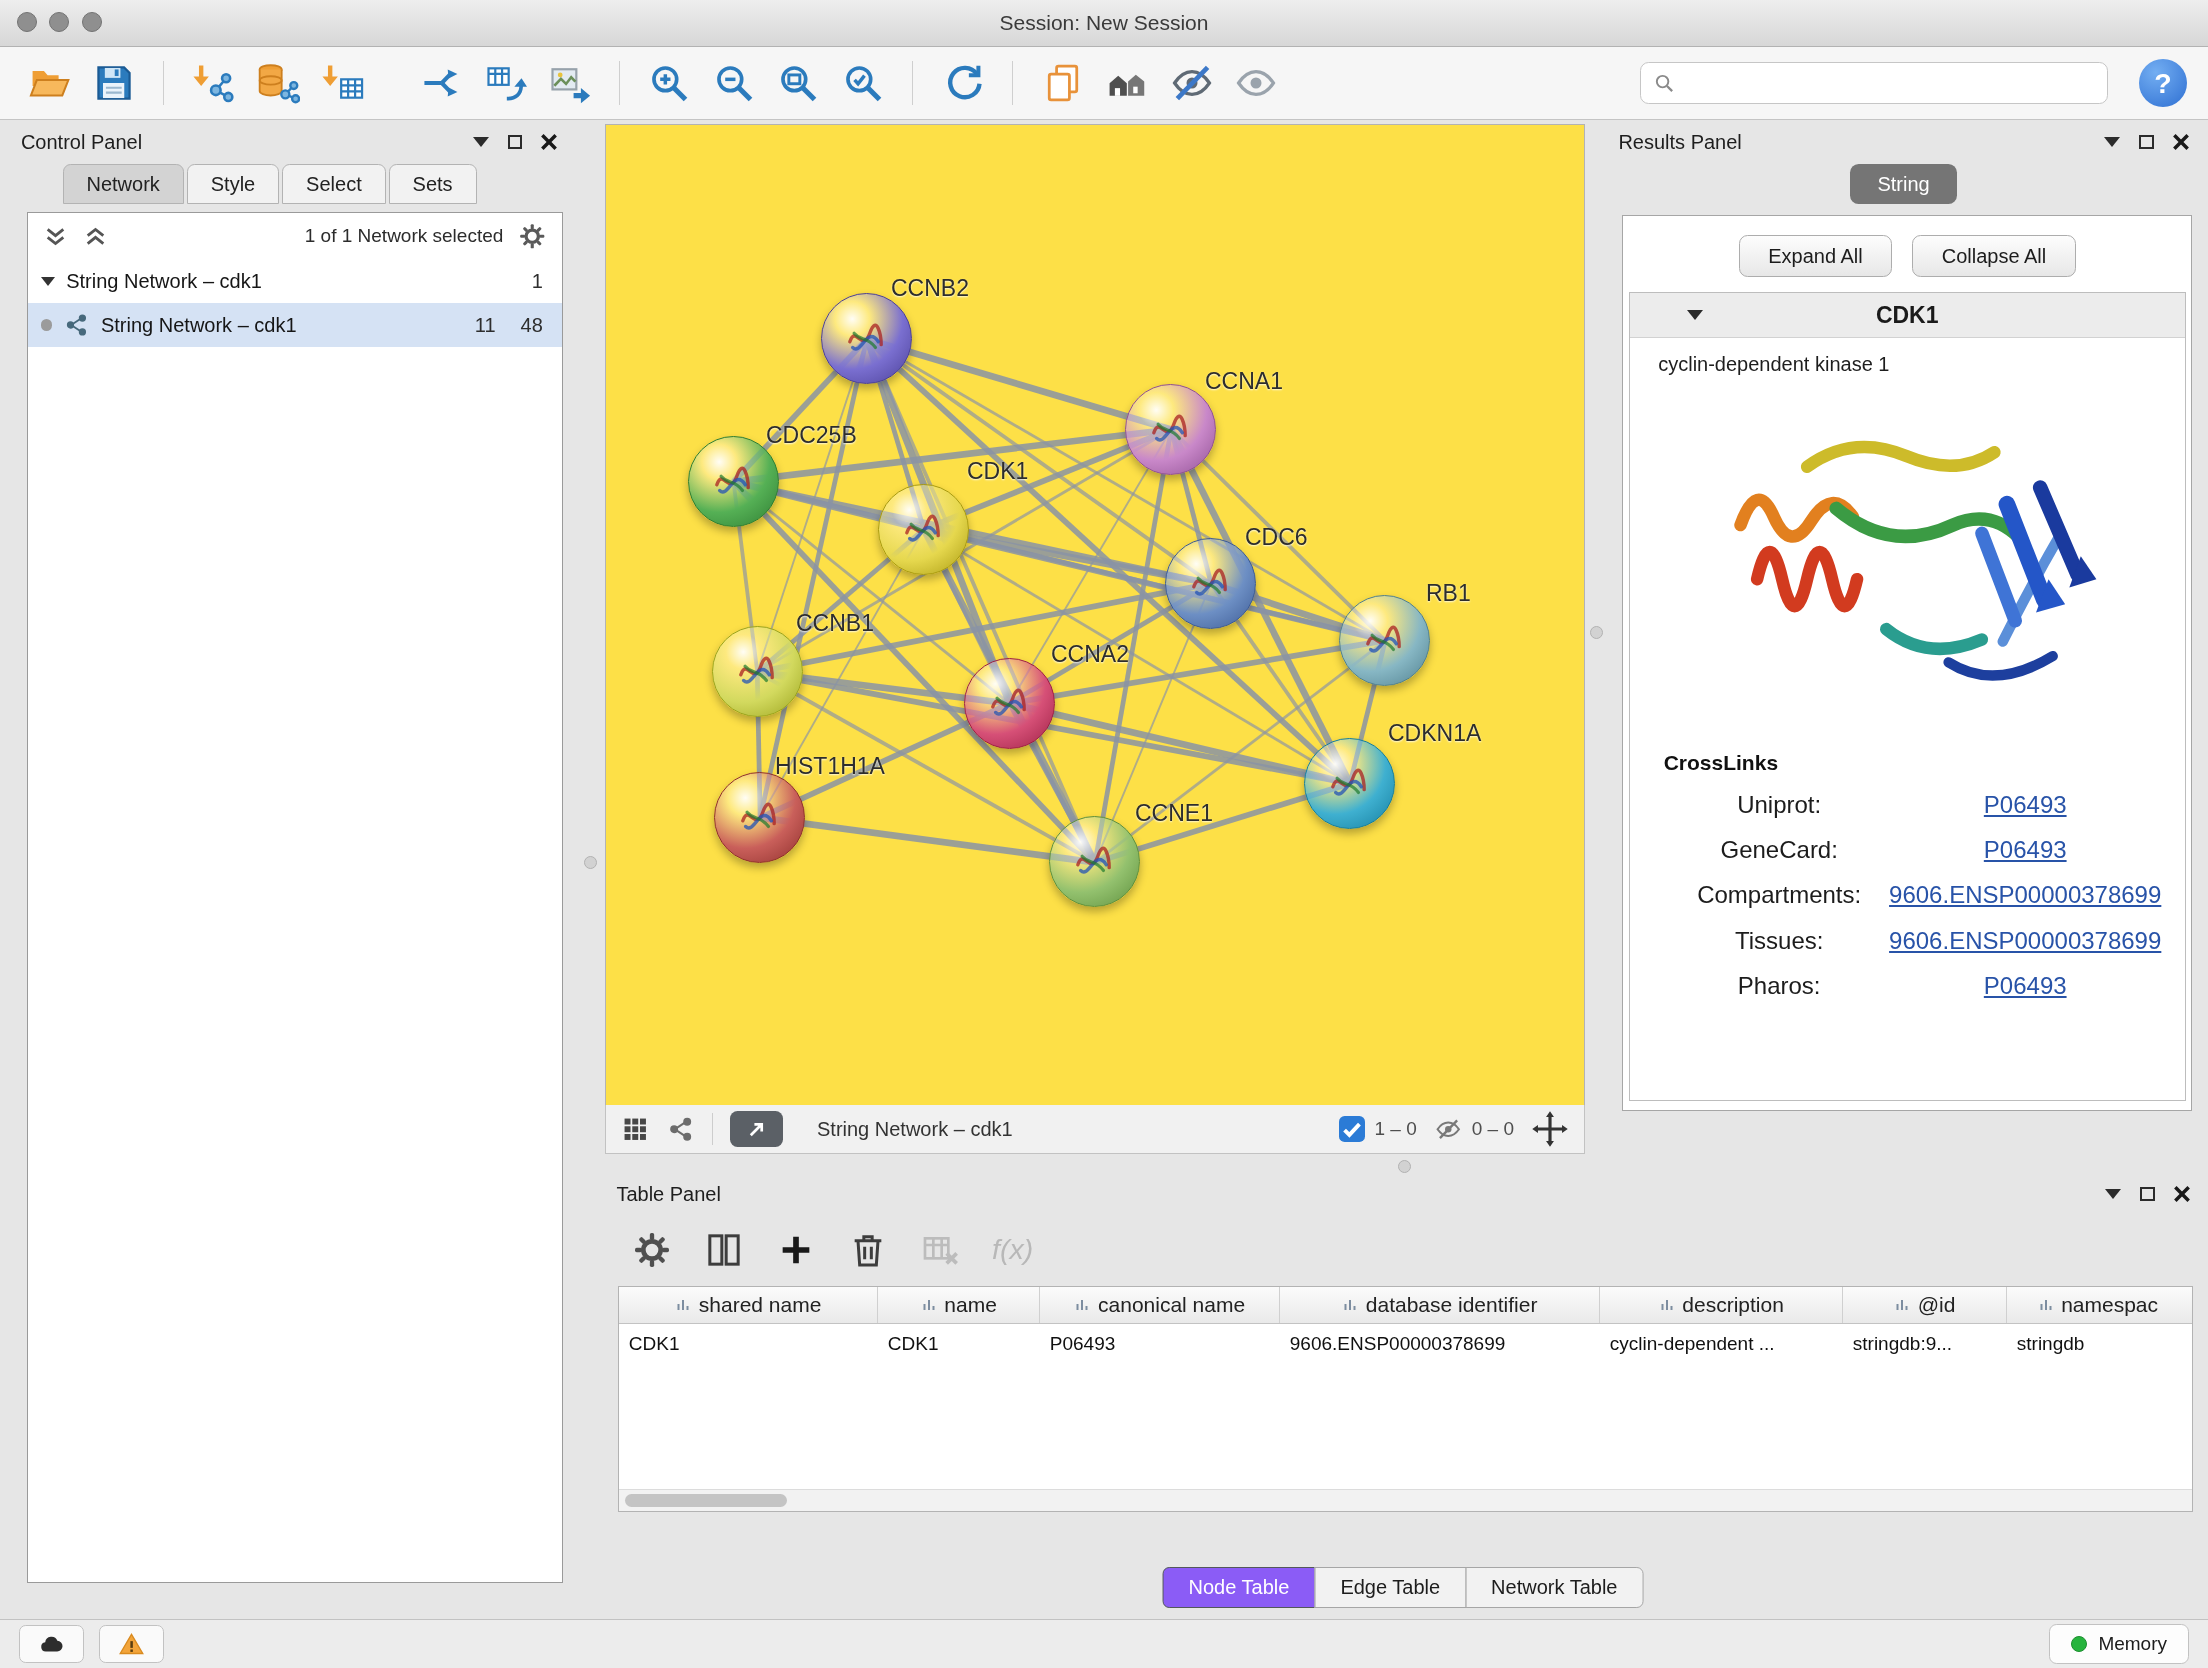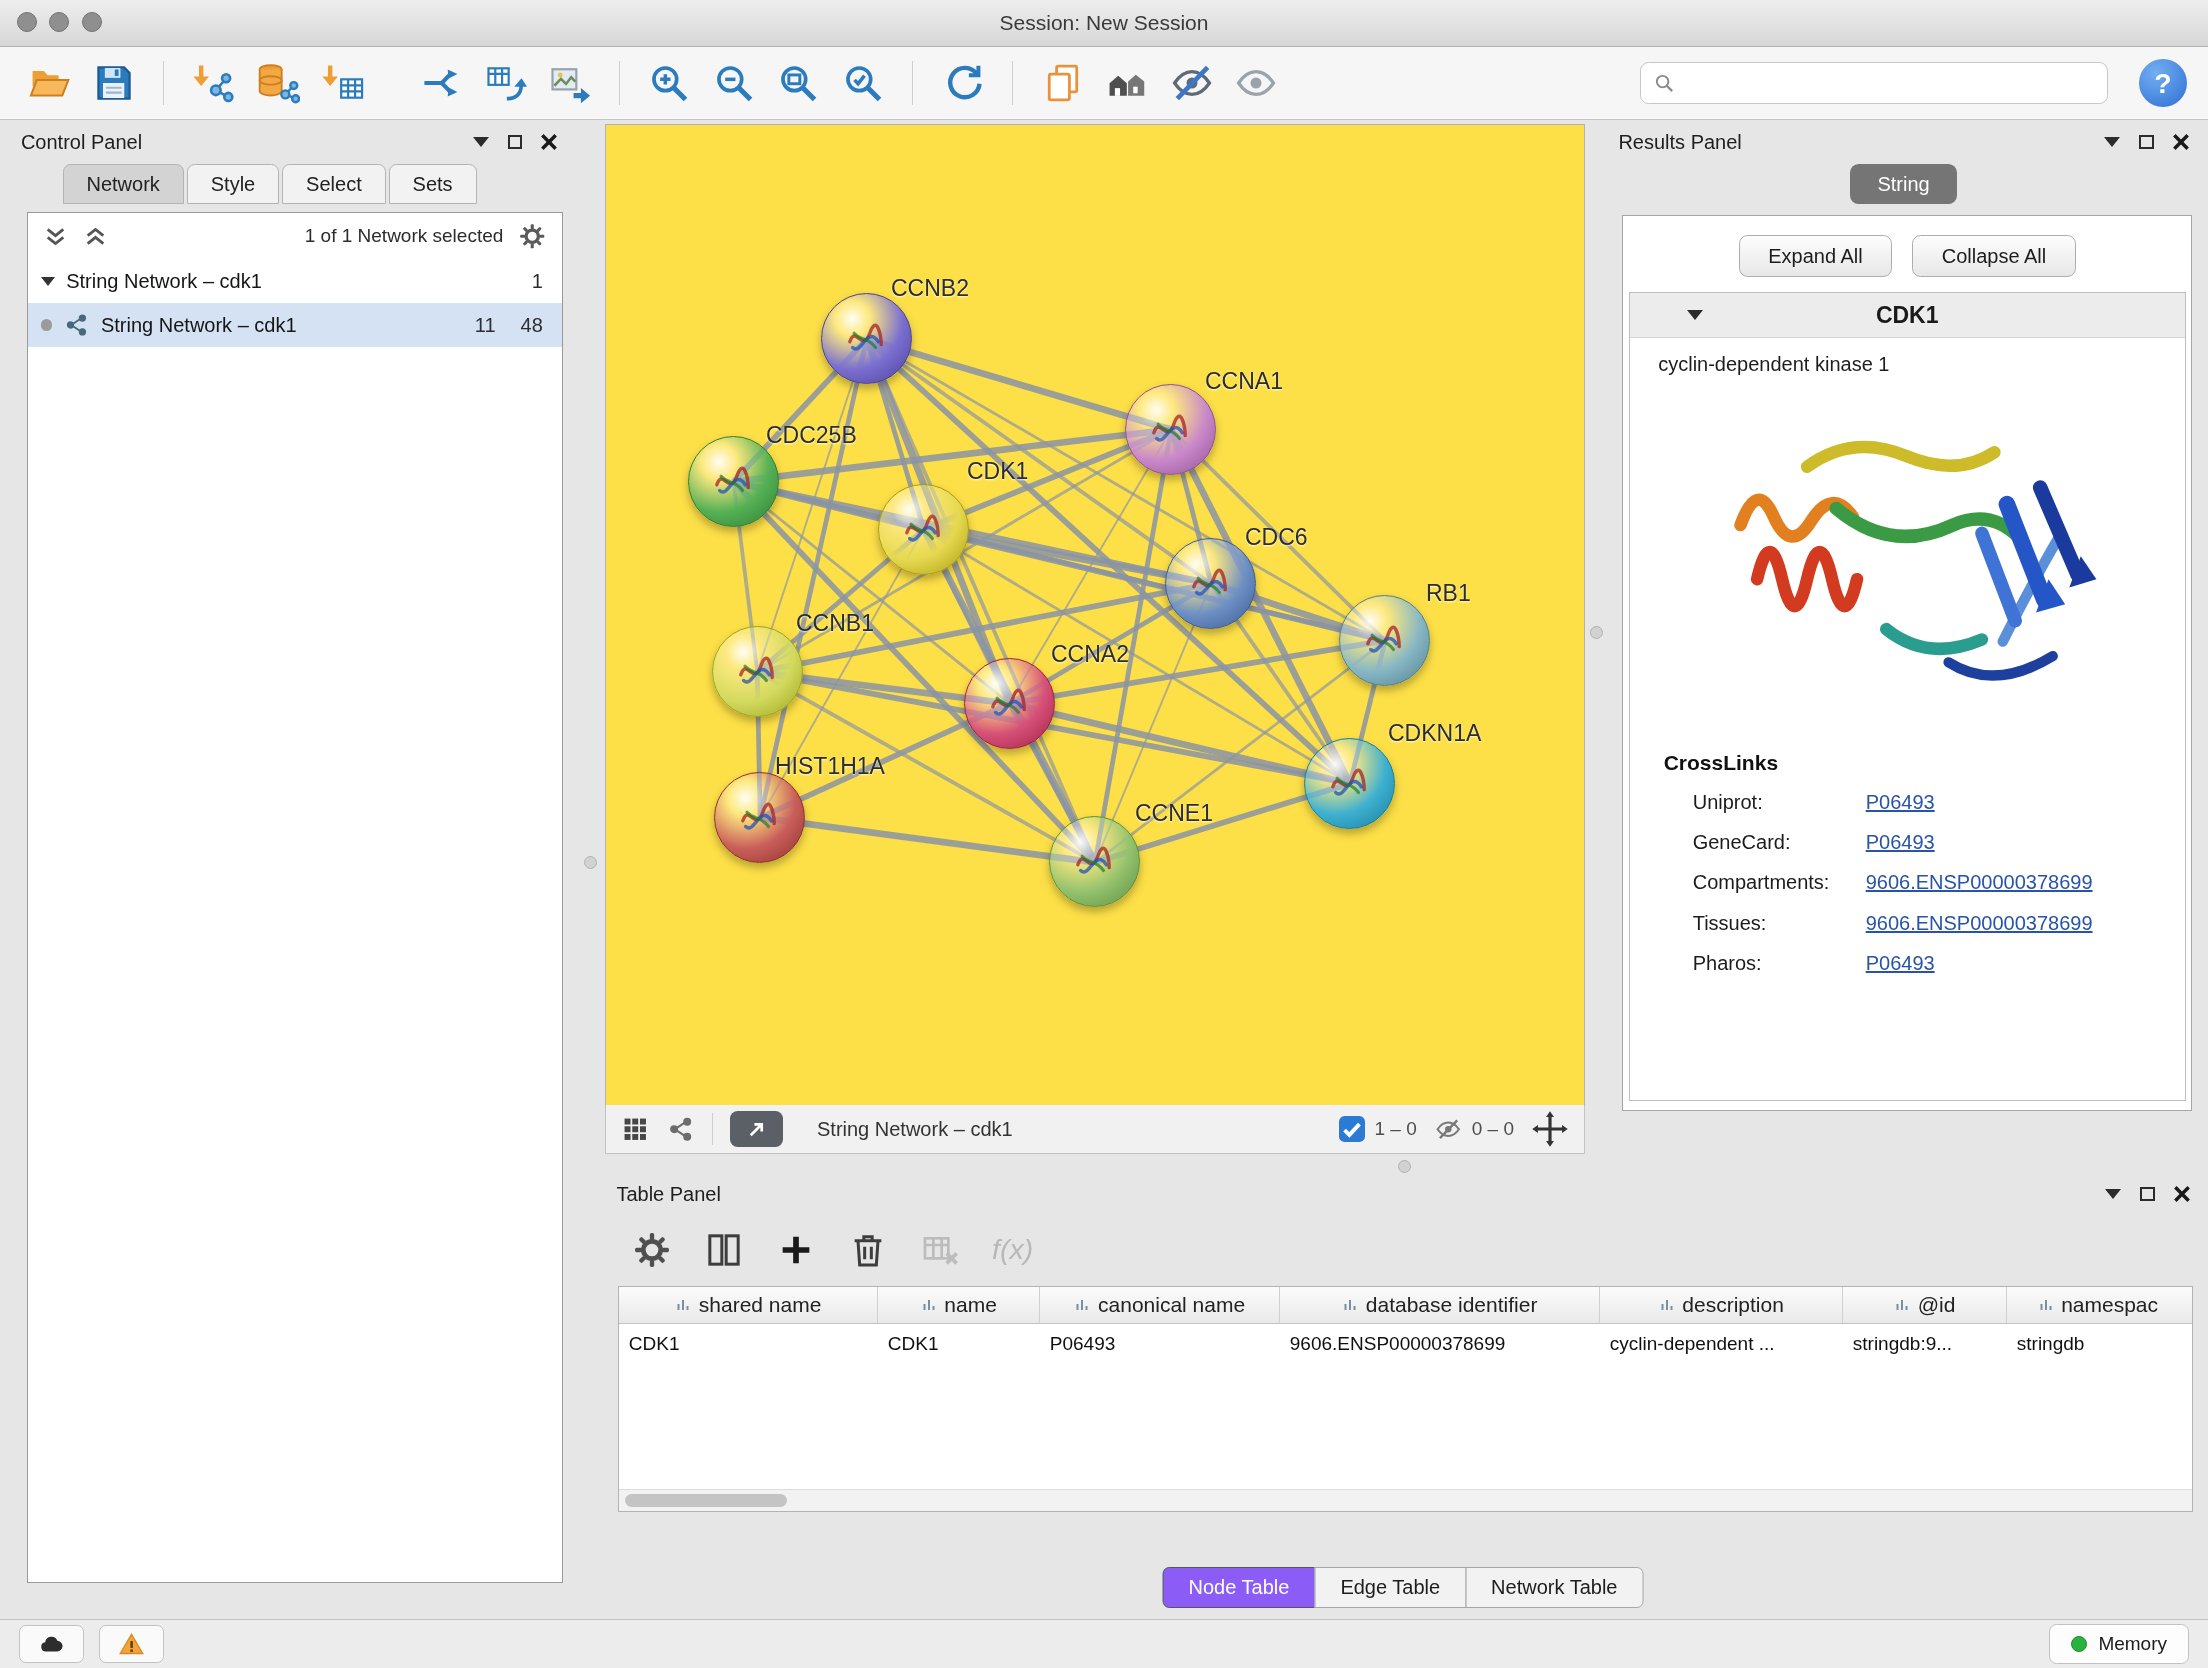--- a/index.html
+++ b/index.html
@@ -85,21 +85,21 @@
   .rp-btn{font-size:20px;padding:8.6px 28.5px;border:1px solid #adadad;border-radius:8.6px;
     background:linear-gradient(#fdfdfd,#e7e7e7);color:#1c1c1c;}
   .rp-section{position:absolute;left:5.7px;right:5.7px;top:76px;bottom:9.5px;border:1px solid #bdbdbd;overflow:hidden;}
   .rp-sec-head{height:44px;background:#ececec;border-bottom:1px solid #d2d2d2;position:relative;
     display:flex;align-items:center;justify-content:center;}
   .rp-sec-head .tri-down{position:absolute;left:57px;}
   .rp-sec-title{font-size:23px;font-weight:bold;color:#1a1a1a;}
   .rp-subtitle{font-size:20px;color:#1e1e1e;padding:15px 0 0 28.5px;}
   .protein-wrap{height:373px;display:flex;align-items:center;justify-content:center;}
   .xl-title{font-size:21px;font-weight:bold;padding:1.9px 0 7.6px 34px;color:#111;}
-  .xl-row{display:grid;grid-template-columns:173px 1fr;padding:8.6px 0 8.6px 63px;font-size:20px;align-items:center;}
+  .xl-row{display:grid;grid-template-columns:173px 1fr;padding:8.6px 0 8.6px 63px;font-size:24px;align-items:center;text-align:center;}
   .xl-label{color:#1c1c1c;}
   .xl-link{color:#2853a8;text-decoration:underline;cursor:pointer;}
 
   
   .table-panel{position:absolute;left:605px;top:1176px;width:1596px;height:443px;}
   .tp-toolbar{position:absolute;left:27px;top:44px;height:59px;display:flex;align-items:center;gap:32px;}
   .tp-ic svg{width:40px;height:40px;display:block;}
   .fx{font-size:28.5px;font-style:italic;color:#b8b8b8;}
   .tbl{position:absolute;left:13.3px;right:7.6px;top:110px;bottom:107px;background:#fff;border:1px solid #b3b3b3;overflow:hidden;}
   .tbl-head{display:flex;height:36px;background:linear-gradient(#fbfbfb,#e9e9e9);border-bottom:1px solid #c3c3c3;}

